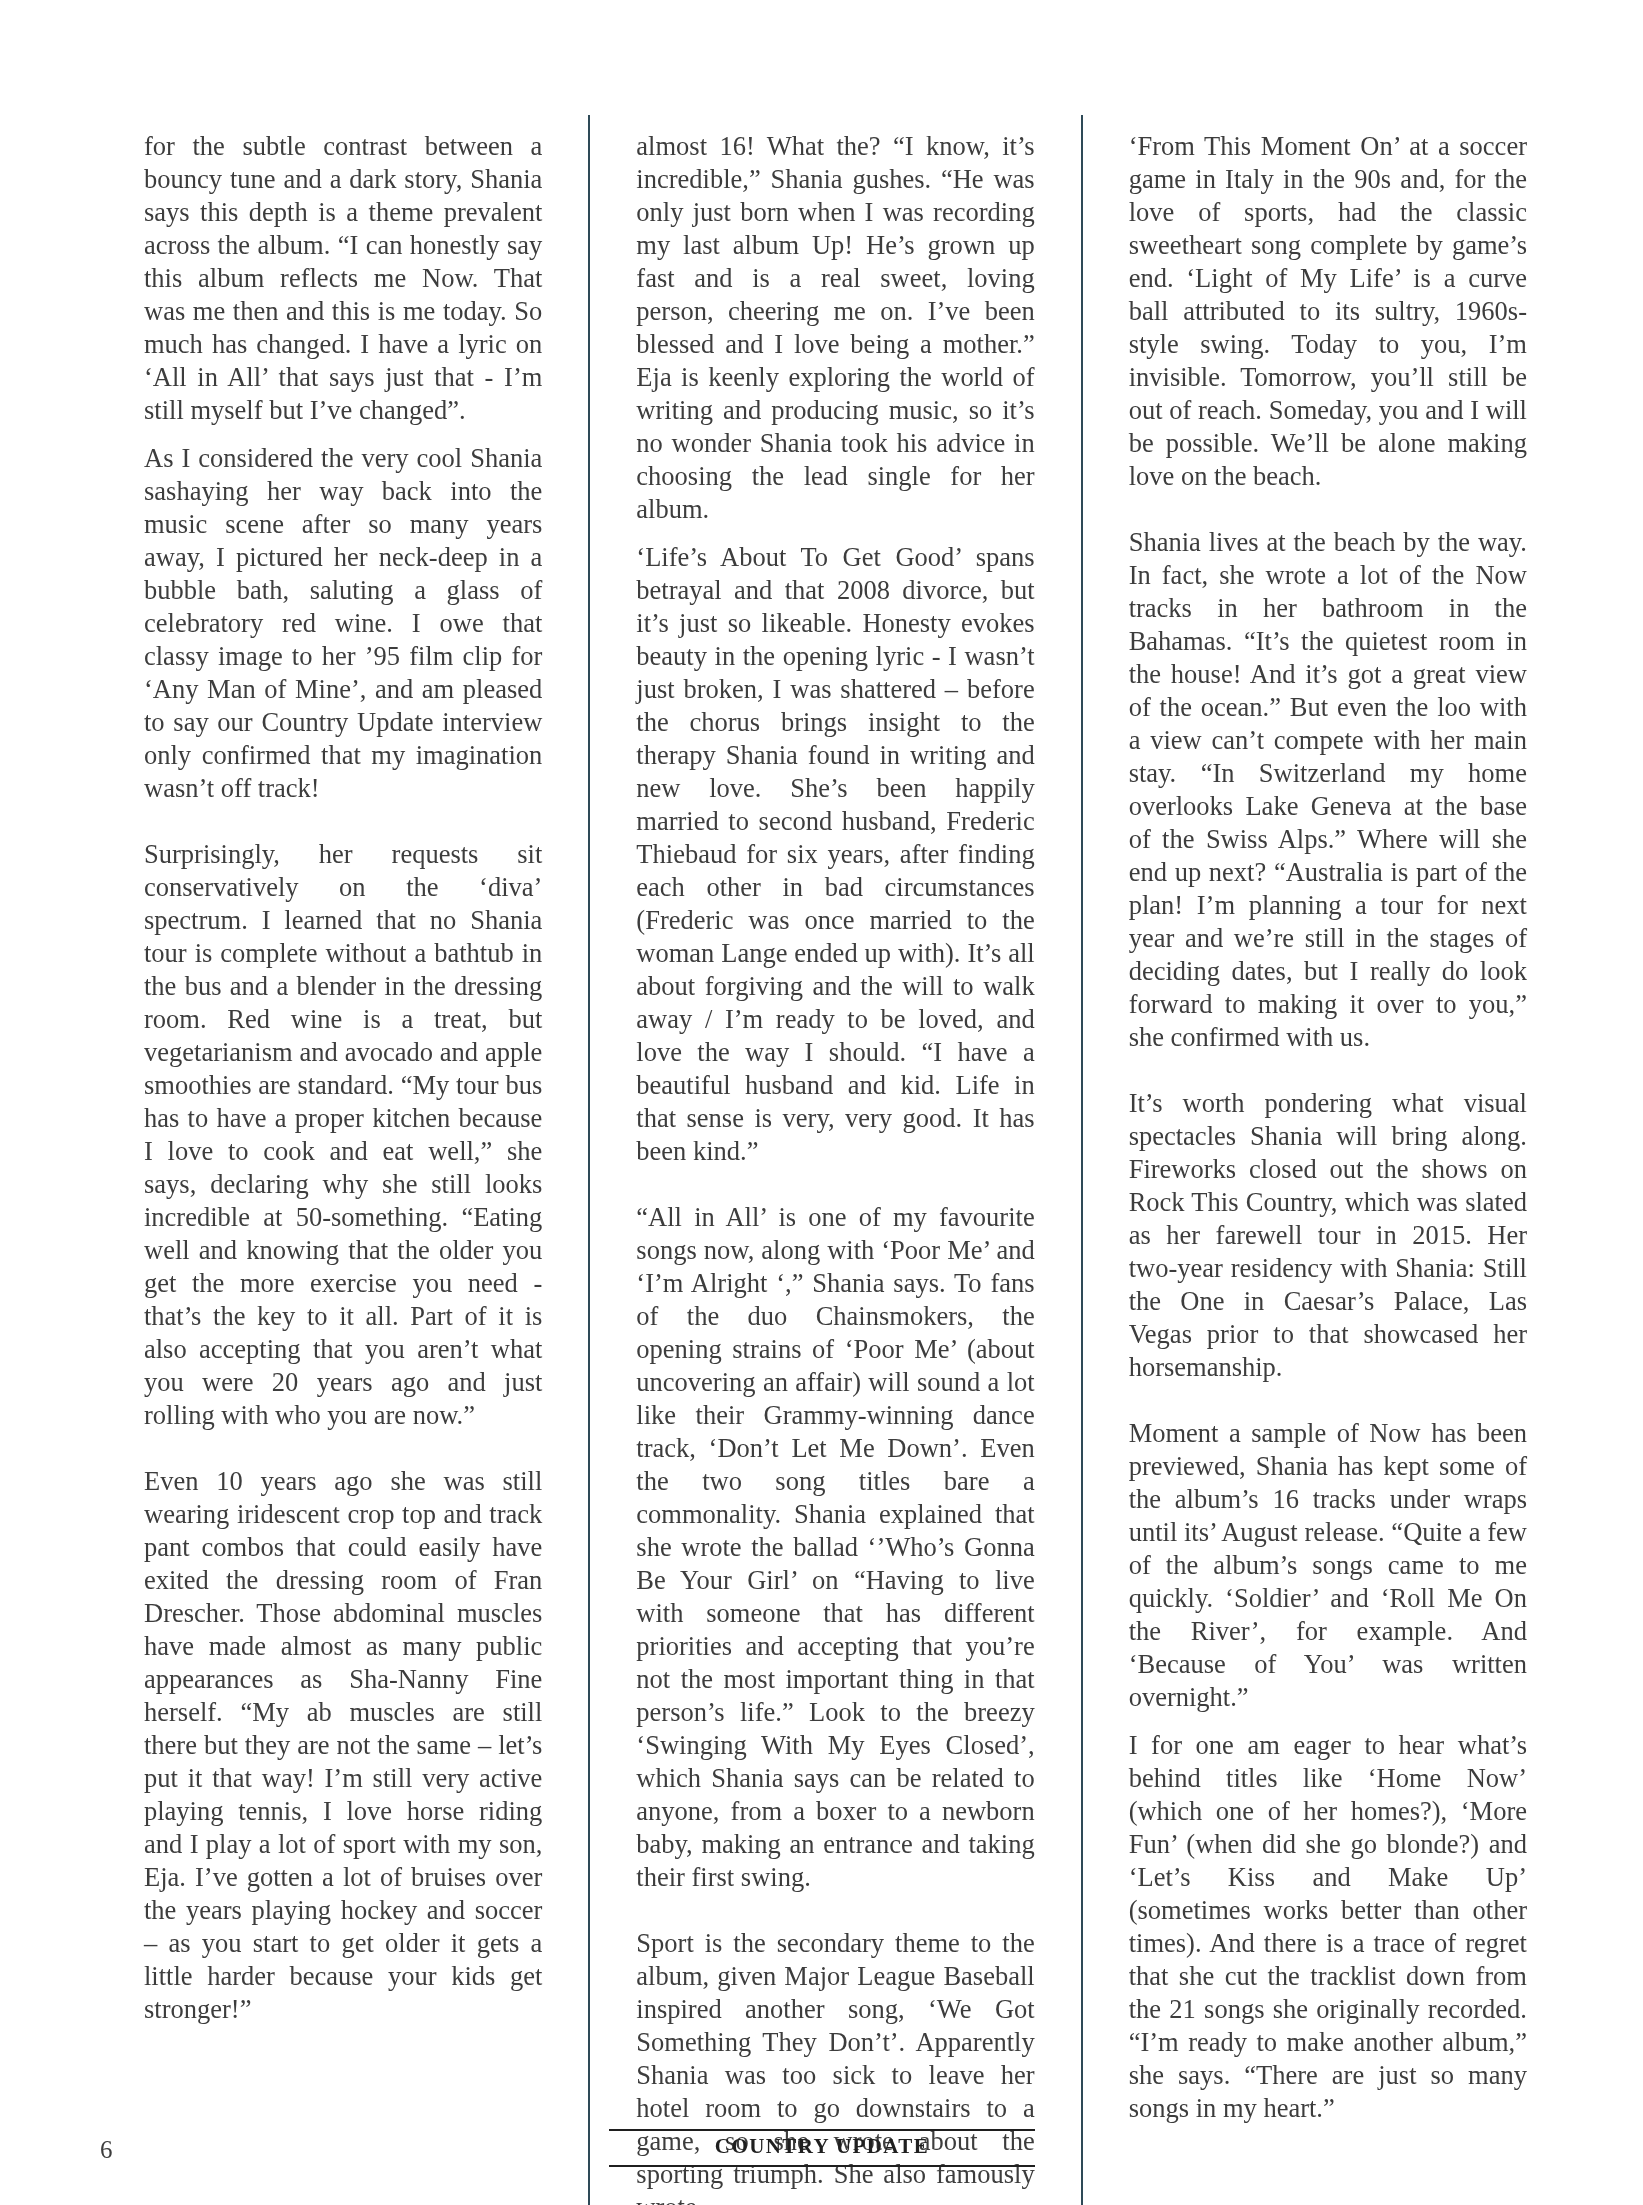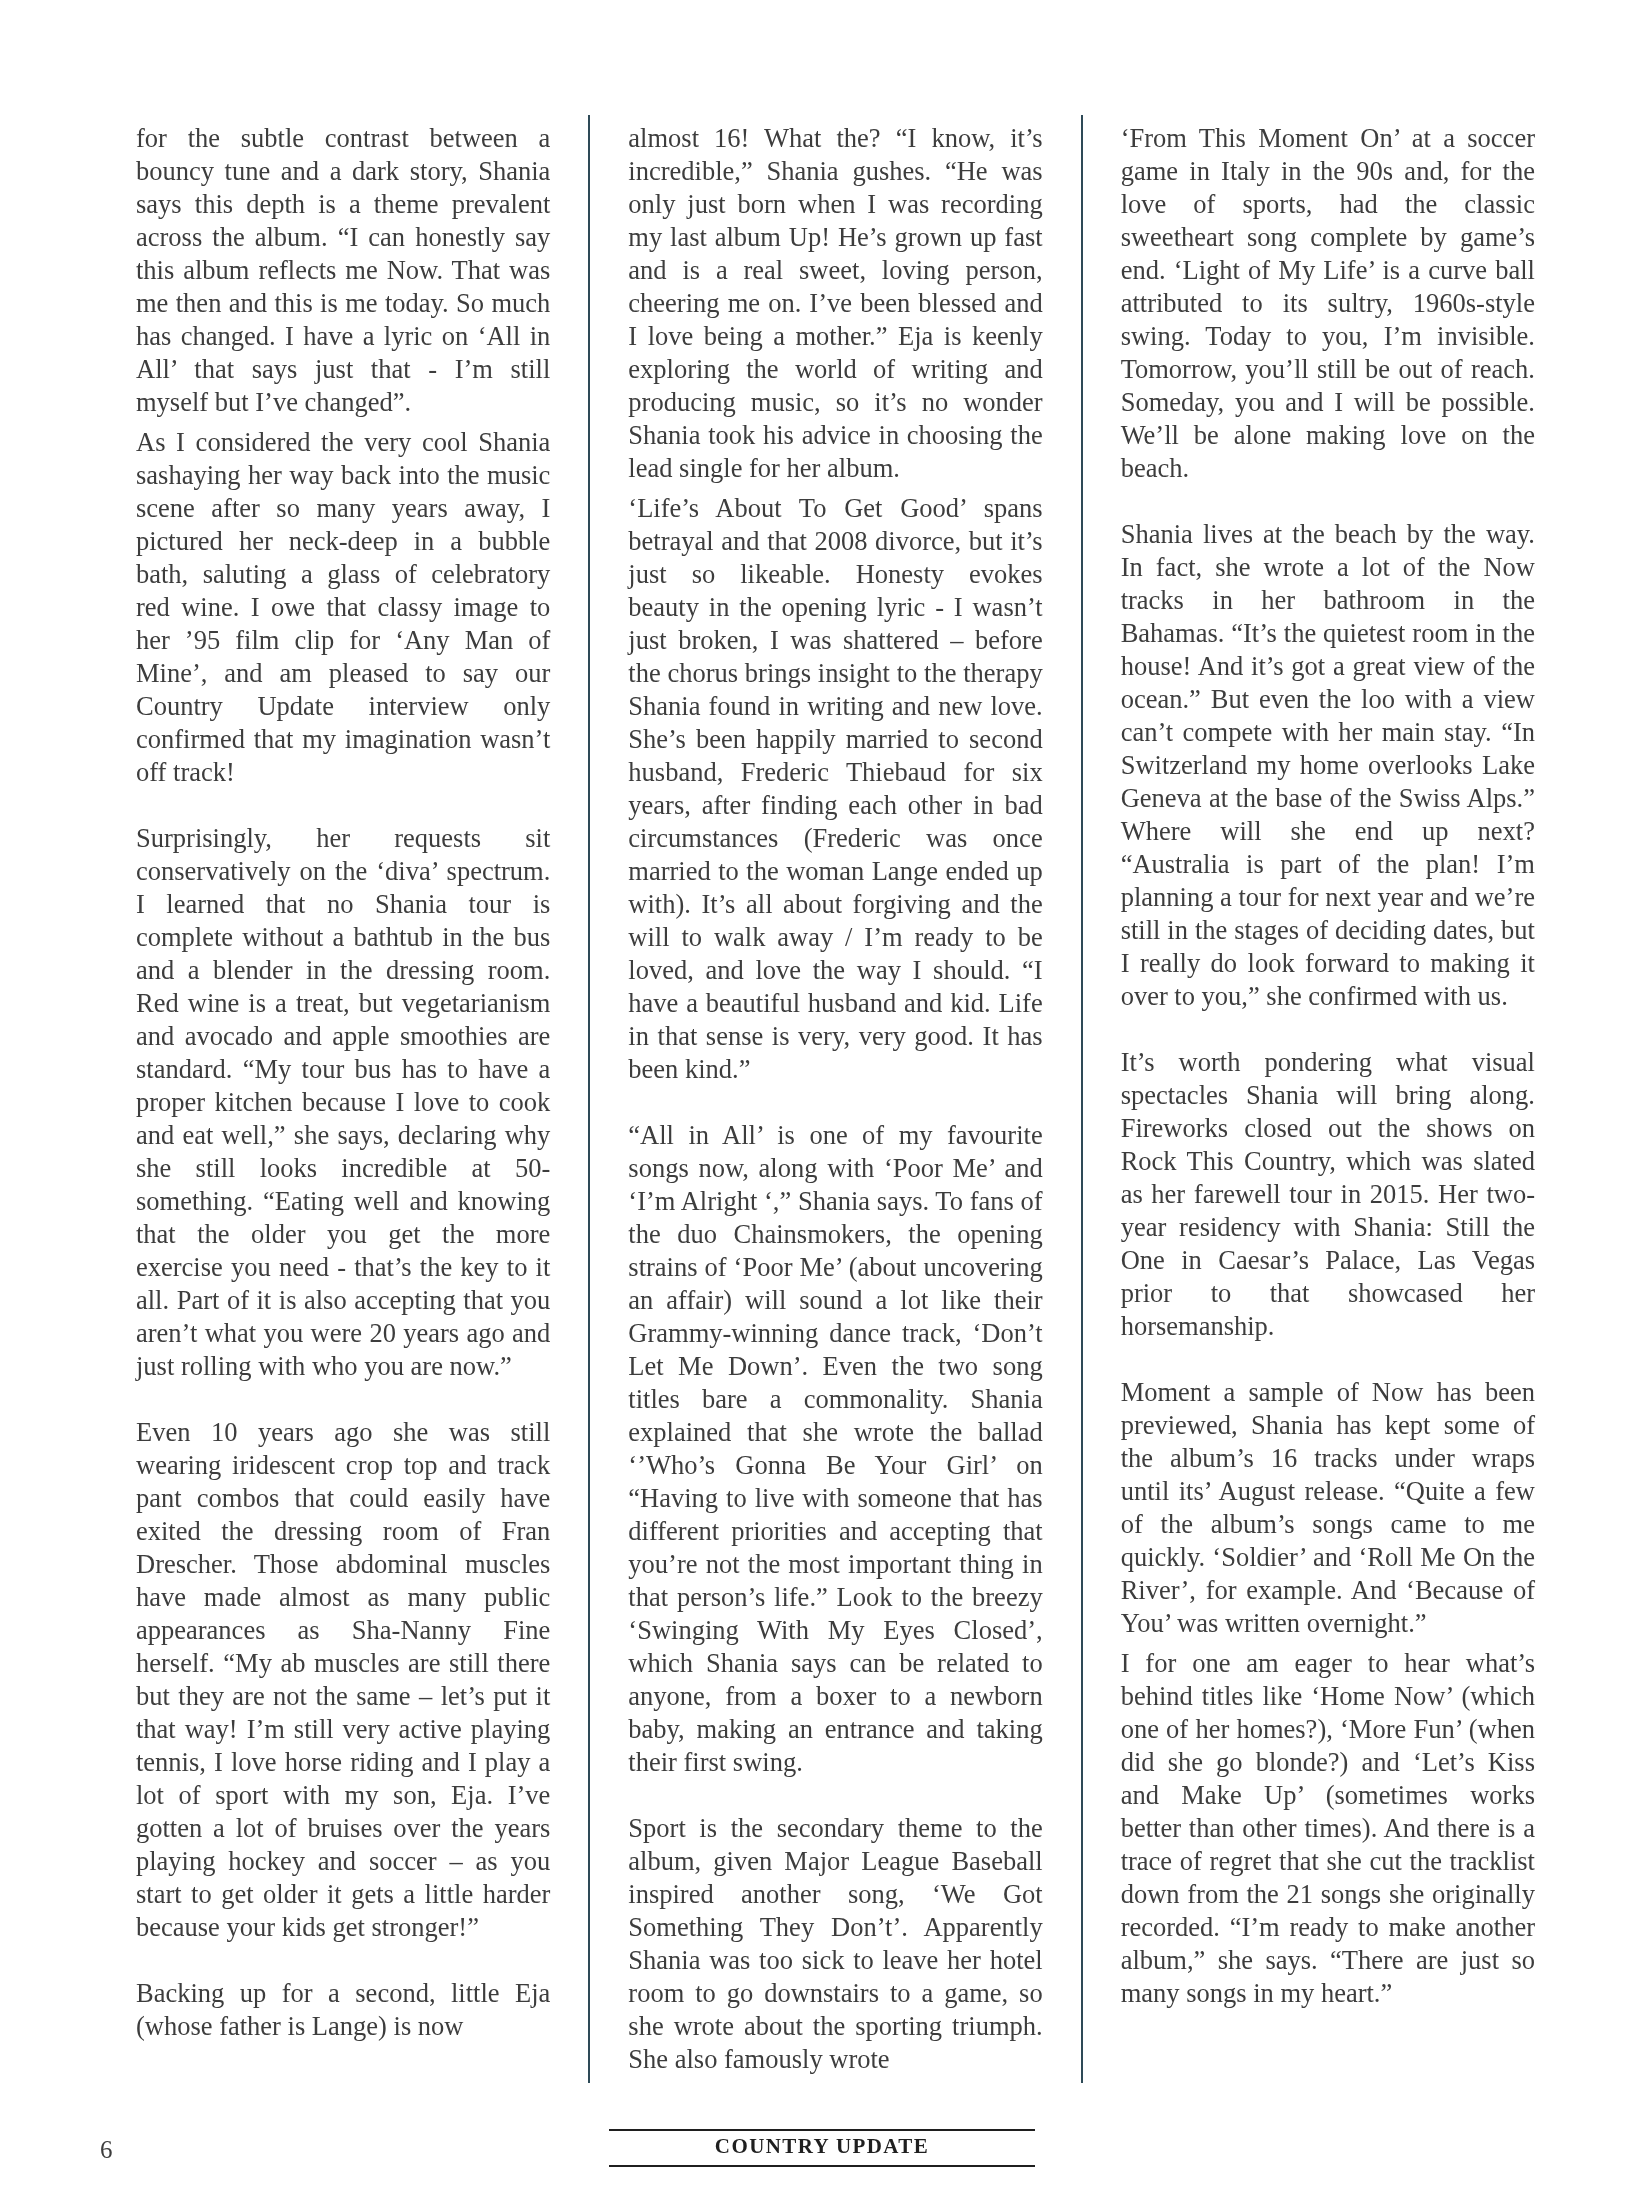--- a/index.html
+++ b/index.html
@@ -19,21 +19,21 @@
     width: 1413px;
     display: flex;
     align-items: stretch;
   }
   .column {
     width: 429px;
     font-size: 26.5px;
     line-height: 33px;
     text-align: justify;
   }
-  .column p { margin: 7px; }
+  .column p { margin: 15px; }
   .column p.gap { margin-top: 33px; }
   .it { }
   .divider {
     width: 2px;
     background: var(--divider, #2e4a57);
     margin: 0 31px;
     flex: 0 0 auto;
   }
   .footer {
     position: absolute;
@@ -63,21 +63,20 @@
 </head>
 <body style="--text: #3d3d3d; --divider: #2e4a57; --rule: #1f1f1f;">
 
 <div class="page">
   <div class="content">
     <div class="column">
         <p><span>for the subtle contrast between a bouncy tune and a dark story, Shania says this depth is a theme prevalent across the album. “I can honestly say this album reflects me </span><span class="it">Now</span><span>. That was me then and this is me today. So much has changed. I have a lyric on ‘All in All’ that says just that - </span><span class="it">I’m still myself but I’ve changed</span><span>”.</span></p>
         <p><span>As I considered the very cool Shania sashaying her way back into the music scene after so many years away, I pictured her neck-deep in a bubble bath, saluting a glass of celebratory red wine. I owe that classy image to her ’95 film clip for ‘Any Man of Mine’, and am pleased to say our </span><span class="it">Country Update</span><span> interview only confirmed that my imagination wasn’t off track!</span></p>
         <p class="gap"><span>Surprisingly, her requests sit conservatively on the ‘diva’ spectrum. I learned that no Shania tour is complete without a bathtub in the bus and a blender in the dressing room. Red wine is a treat, but vegetarianism and avocado and apple smoothies are standard. “My tour bus </span><span class="it">has</span><span> to have a proper kitchen because I love to cook and eat well,” she says, declaring why she still looks incredible at 50-something. “Eating well and knowing that the older you get the more exercise you need - that’s the key to it all. Part of it is also accepting that you aren’t what you were 20 years ago and just rolling with who you are now.”</span></p>
         <p class="gap"><span>Even 10 years ago she was still wearing iridescent crop top and track pant combos that could easily have exited the dressing room of Fran Drescher. Those abdominal muscles have made almost as many public appearances as Sha-Nanny Fine herself. “My ab muscles are still there but they are not the same – let’s put it that way! I’m still very active playing tennis, I love horse riding and I play a lot of sport with my son, Eja. I’ve gotten a lot of bruises over the years playing hockey and soccer – as you start to get older it gets a little harder because your kids get stronger!”</span></p>
-        <p class="gap"><span>Backing up for a second, little Eja (whose father is Lange) is now</span></p>
       </div>
     <div class="divider"></div>
     <div class="column">
         <p><span>almost 16! What the? “I know, it’s incredible,” Shania gushes. “He was only just born when I was recording my last album </span><span class="it">Up!</span><span> He’s grown up fast and is a real sweet, loving person, cheering me on. I’ve been blessed and I love being a mother.” Eja is keenly exploring the world of writing and producing music, so it’s no wonder Shania took his advice in choosing the lead single for her album.</span></p>
         <p><span>‘Life’s About To Get Good’ spans betrayal and that 2008 divorce, but it’s just so likeable. Honesty evokes beauty in the opening lyric - </span><span class="it">I wasn’t just broken, I was shattered</span><span> – before the chorus brings insight to the therapy Shania found in writing and new love. She’s been happily married to second husband, Frederic Thiebaud for six years, after finding each other in bad circumstances (Frederic was once married to the woman Lange ended up with). </span><span class="it">It’s all about forgiving and the will to walk away / I’m ready to be loved, and love the way I should</span><span>. “I have a beautiful husband and kid. Life in that sense is very, very good. It has been kind.”</span></p>
         <p class="gap"><span>“All in All’ is one of my favourite songs now, along with ‘Poor Me’ and ‘I’m Alright ‘,” Shania says. To fans of the duo Chainsmokers, the opening strains of ‘Poor Me’ (about uncovering an affair) will sound a lot like their Grammy-winning dance track, ‘Don’t Let Me Down’. Even the two song titles bare a commonality. Shania explained that she wrote the ballad ‘’Who’s Gonna Be Your Girl’ on “Having to live with someone that has different priorities and accepting that you’re not the most important thing in that person’s life.” Look to the breezy ‘Swinging With My Eyes Closed’, which Shania says can be related to anyone, from a boxer to a newborn baby, making an entrance and taking their first swing.</span></p>
         <p class="gap"><span>Sport is the secondary theme to the album, given Major League Baseball inspired another song, ‘We Got Something They Don’t’. Apparently Shania was too sick to leave her hotel room to go downstairs to a game, so she wrote about the sporting triumph. She also famously wrote</span></p>
       </div>
     <div class="divider"></div>
     <div class="column">

